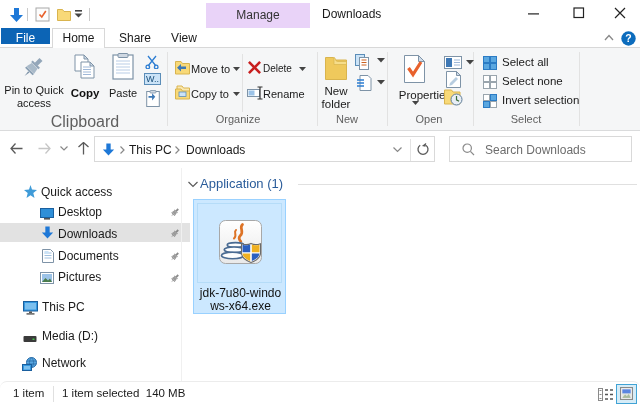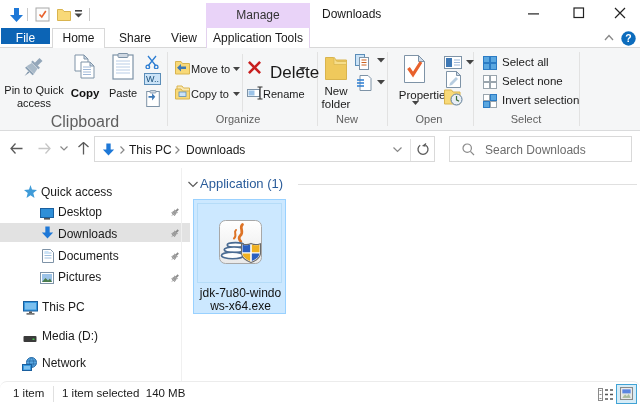--- a/index.html
+++ b/index.html
@@ -46,21 +46,20 @@
       <path d="M1 1 L11 11 M11 1 L1 11" stroke="#222" stroke-width="1.2"></path>
     </svg>
 </div>
 
 <div class="abs" style="left:0;top:28px;width:640px;height:20px;background:#fff;">
   <div class="abs" style="left:0;top:19px;width:640px;height:1px;background:#d8d8d8;"></div>
   <div class="abs" style="left:1px;top:0;width:49px;height:16px;background:#0c64b5;color:#fff;text-align:center;line-height:20px;">File</div>
   <div class="abs" style="left:52px;top:0;width:53px;height:20px;background:#fff;border:1px solid #d8d8d8;border-bottom:none;text-align:center;line-height:19px;color:#1a1a1a;z-index:2;">Home</div>
   <div class="abs" style="left:110px;top:0;width:50px;height:20px;text-align:center;line-height:20px;">Share</div>
   <div class="abs" style="left:163px;top:0;width:42px;height:20px;text-align:center;line-height:20px;">View</div>
-  <div class="abs" style="left:206px;top:0;width:104px;height:20px;background:#fff;border-left:1px solid #e3d2ee;border-right:1px solid #e3d2ee;text-align:center;line-height:20px;color:#1a1a1a;">Application Tools</div>
 
   <svg class="abs" style="left:604px;top:6px;" width="10" height="7" viewBox="0 0 10 7">
       <path d="M1 6 L5 1.5 L9 6" fill="none" stroke="#888" stroke-width="1.3"></path>
     </svg>
   <svg class="abs" style="left:621px;top:3px;" width="15" height="15" viewBox="0 0 15 15">
     <circle cx="7.5" cy="7.5" r="7.2" fill="#0c6cbd"></circle>
     <text x="7.5" y="11.3" font-size="10.5" font-weight="bold" fill="#fff" text-anchor="middle" font-family="Liberation Sans">?</text>
   </svg>
 </div>
 
@@ -143,21 +142,21 @@
     <rect x="4" y="7" width="7" height="4.5" fill="#cbe3f7" stroke="#5b8db8" stroke-width="0.8"></rect>
   </svg>
   <div class="abs" style="left:191px;top:40px;font-size:11px;">Copy to</div>
   <svg class="abs" style="left:233px;top:44px;" width="7" height="4" viewBox="0 0 7 4">
       <path d="M0 0 h7 L3.5 4 z" fill="#444"></path>
     </svg>
 
   <svg class="abs" style="left:248px;top:13px;" width="13" height="13" viewBox="0 0 13 13">
     <path d="M1.8 0 L6.5 4.7 L11.2 0 L13 1.8 L8.3 6.5 L13 11.2 L11.2 13 L6.5 8.3 L1.8 13 L0 11.2 L4.7 6.5 L0 1.8 z" fill="#c81e1e"></path>
   </svg>
-  <div class="abs" style="left:270px;top:15px;font-size:17px;">Delete</div>
+  <div class="abs" style="left:263px;top:15px;font-size:10px;">Delete</div>
   <svg class="abs" style="left:299px;top:19px;" width="7" height="4" viewBox="0 0 7 4">
       <path d="M0 0 h7 L3.5 4 z" fill="#444"></path>
     </svg>
   <svg class="abs" style="left:247px;top:38px;" width="17" height="14" viewBox="0 0 17 14">
     <rect x="0.5" y="3.5" width="12" height="7" fill="#fff" stroke="#7e93a7"></rect>
     <rect x="1.5" y="4.5" width="6" height="5" fill="#9cc3e8"></rect>
     <g stroke="#333" stroke-width="1.2">
         <path d="M10.5 1 h5 M13 1 v12 M10.5 13 h5"></path>
       </g>
   </svg>

